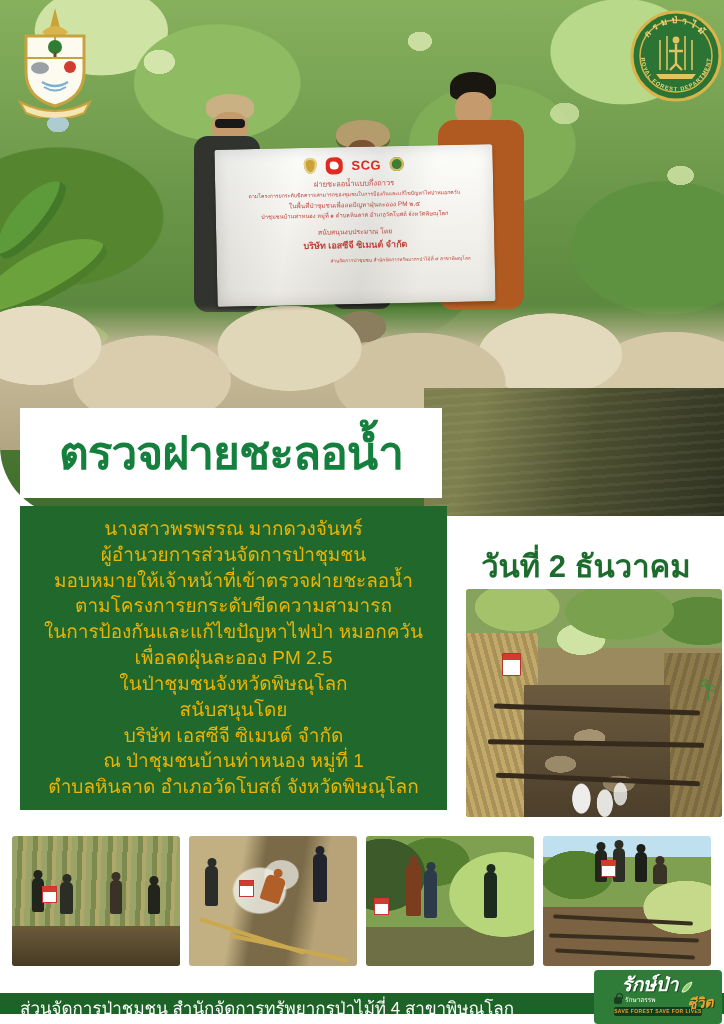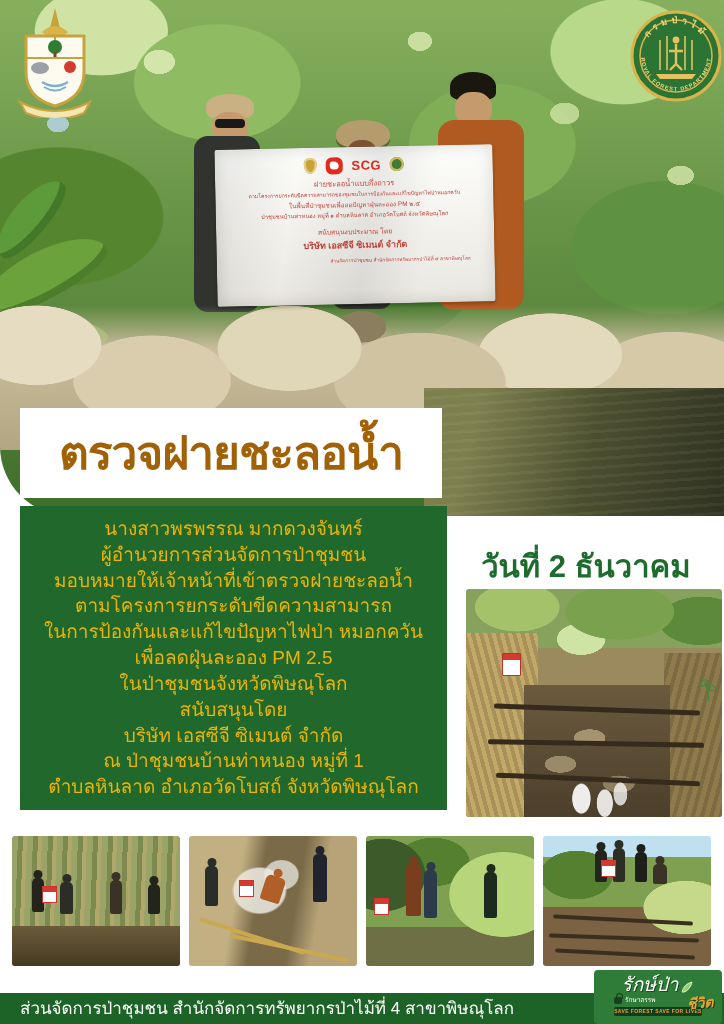--- a/index.html
+++ b/index.html
@@ -77,21 +77,21 @@
   .bl5{font-size:6.8px;margin-top:9px;}
   .bl6{font-size:9px;font-weight:700;margin-top:3px;}
   .bl7{font-size:4.8px;margin-top:7px;text-align:right;padding-right:14px;}
 
   .crest-logo{position:absolute;left:12px;top:6px;z-index:5;}
   .seal-logo{position:absolute;left:630px;top:10px;z-index:5;}
 
   
   .headline-box{position:absolute;left:20px;top:408px;width:422px;height:90px;background:#ffffff;
       z-index:6;display:flex;align-items:center;justify-content:center;}
-  .headline-box h1{margin:0;font-size:46px;font-weight:800;color:#a16207;letter-spacing:-1px;line-height:1;}
+  .headline-box h1{margin:0;font-size:46px;font-weight:800;color:#15803d;letter-spacing:-1px;line-height:1;}
 
   
   .body-panel{position:absolute;left:20px;top:506px;width:427px;height:304px;background:#20682b;z-index:6;
       color:#eab308;text-align:center;}
   .body-panel .txt{white-space:pre-line;font-size:19px;line-height:1.36;padding-top:10px;}
 
   
   .date-label{position:absolute;left:450px;top:541px;width:272px;text-align:center;
       font-size:31px;font-weight:800;color:#1d6c2e;}
   .side-photo{position:absolute;left:466px;top:589px;width:256px;height:228px;border-radius:3px;overflow:hidden;
@@ -149,26 +149,26 @@
       radial-gradient(70px 60px at 10% 30%, #3c5a2a 0 60%, transparent 61%),
       radial-gradient(60px 40px at 40% 20%, #55802f 0 60%, transparent 61%),
       linear-gradient(180deg,#7fa050 0 70%,#6f6f45 70% 100%);}
   .ph4{background:
       radial-gradient(60px 40px at 20% 30%, #55802f 0 60%, transparent 61%),
       radial-gradient(70px 44px at 85% 55%, #c6d98a 0 60%, transparent 61%),
       linear-gradient(180deg,#bfe0ee 0 16%,#7fa050 16% 55%,#7a6243 55% 100%);}
   .ph4 .log{position:absolute;height:4px;background:#3a2f1f;border-radius:2px;}
 
   
-  .footer-bar{position:absolute;left:0;top:993px;width:724px;height:31px;background:#1d6327;z-index:4;}
+  .footer-bar{position:absolute;left:0;top:993px;width:724px;height:21px;background:#1d6327;z-index:4;}
   .footer-bar .txt{color:#fff;font-size:17px;line-height:31px;padding-left:20px;}
   .logo-box{position:absolute;left:594px;top:970px;width:128px;height:54px;background:#2e7c37;
       border-radius:4px;z-index:6;overflow:hidden;}
   .rak-row{display:flex;justify-content:center;align-items:flex-end;gap:2px;margin-top:5px;}
-  .rak-main{color:#fff;font-size:19px;font-weight:400;font-style:italic;line-height:1;
+  .rak-main{color:#fff;font-size:19px;font-weight:700;font-style:italic;line-height:1;
       text-shadow:1px 1px 0 #164a1d;}
   .rak-life{position:absolute;right:9px;top:22px;color:#f0a232;font-size:14px;font-weight:800;
       font-style:italic;transform:rotate(-5deg);text-shadow:1px 1px 0 #123d1b;}
   .rak-sub-row{display:flex;align-items:center;gap:3px;margin:1px 0 0 20px;}
   .lock{width:8px;height:7px;background:#173f20;border-radius:2px;position:relative;}
   .lock::before{content:"";position:absolute;left:1.5px;top:-4px;width:5px;height:5px;
       border:1.5px solid #173f20;border-bottom:none;border-radius:4px 4px 0 0;}
   .rak-sub{color:#ffffff;font-size:6.5px;}
   .rak-tag{margin:2px auto 0;width:88px;height:9px;background:#123d1b;border-radius:2px;
       color:#f0a232;font-size:5px;letter-spacing:.4px;text-align:center;line-height:9px;font-weight:700;}

